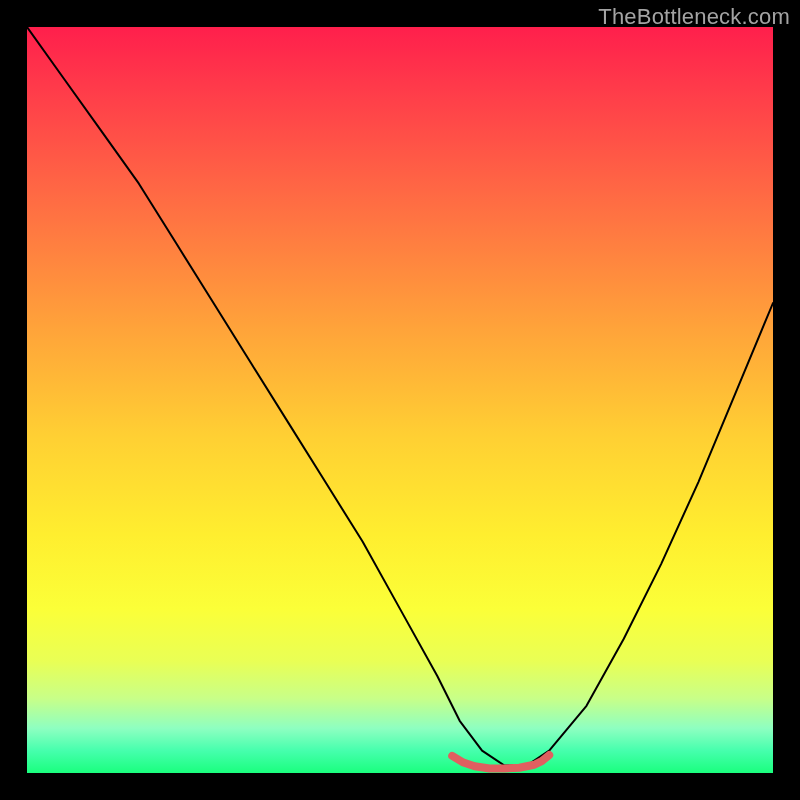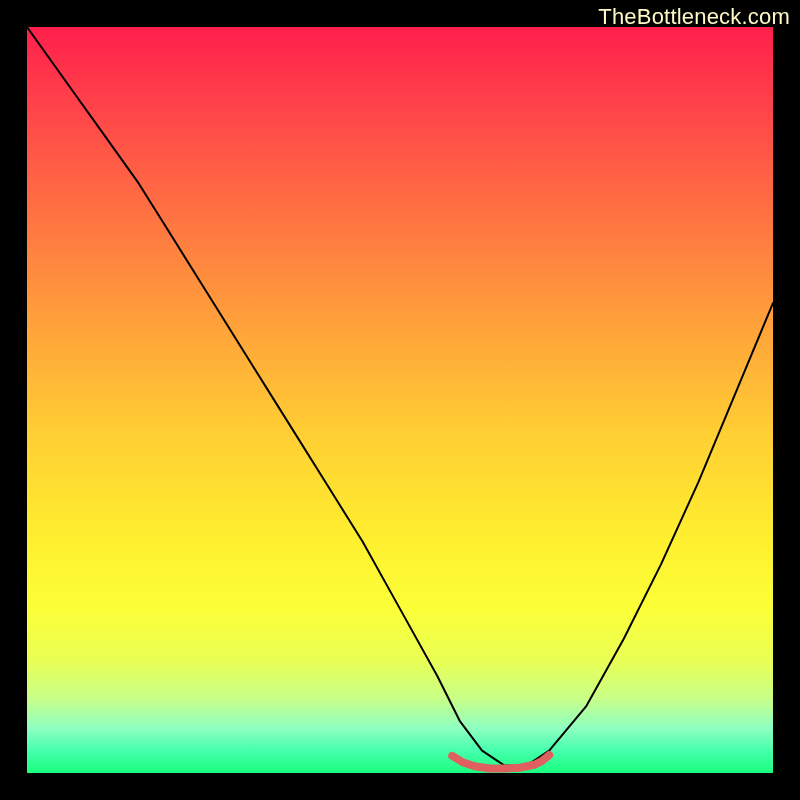--- a/index.html
+++ b/index.html
@@ -15,21 +15,21 @@
     position: relative;
     width: 800px;
     height: 800px;
     background: #000;
     box-sizing: border-box;
   }
   .watermark {
     position: absolute;
     top: 4px;
     right: 10px;
-    color: #fef9c3;
+    color: #a3a3a3;
     font-size: 22px;
     font-weight: 500;
     letter-spacing: 0.2px;
     z-index: 20;
   }
   .plot-area {
     position: absolute;
     left: 27px;
     top: 27px;
     width: 746px;

